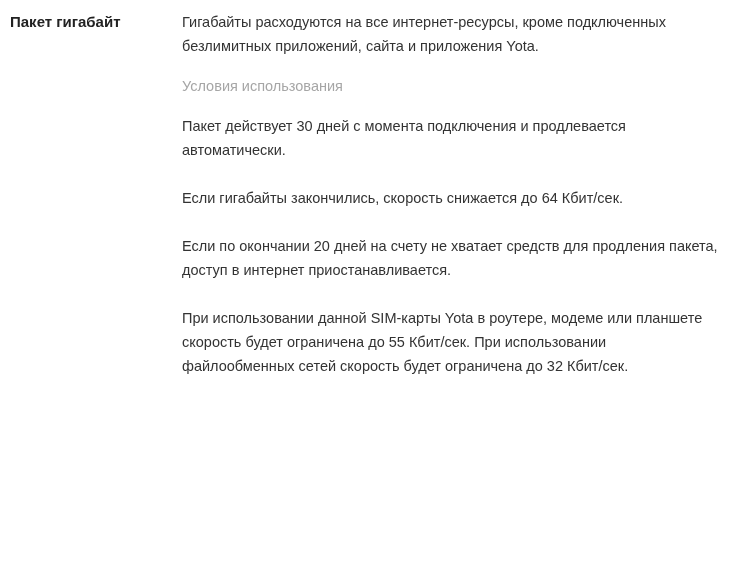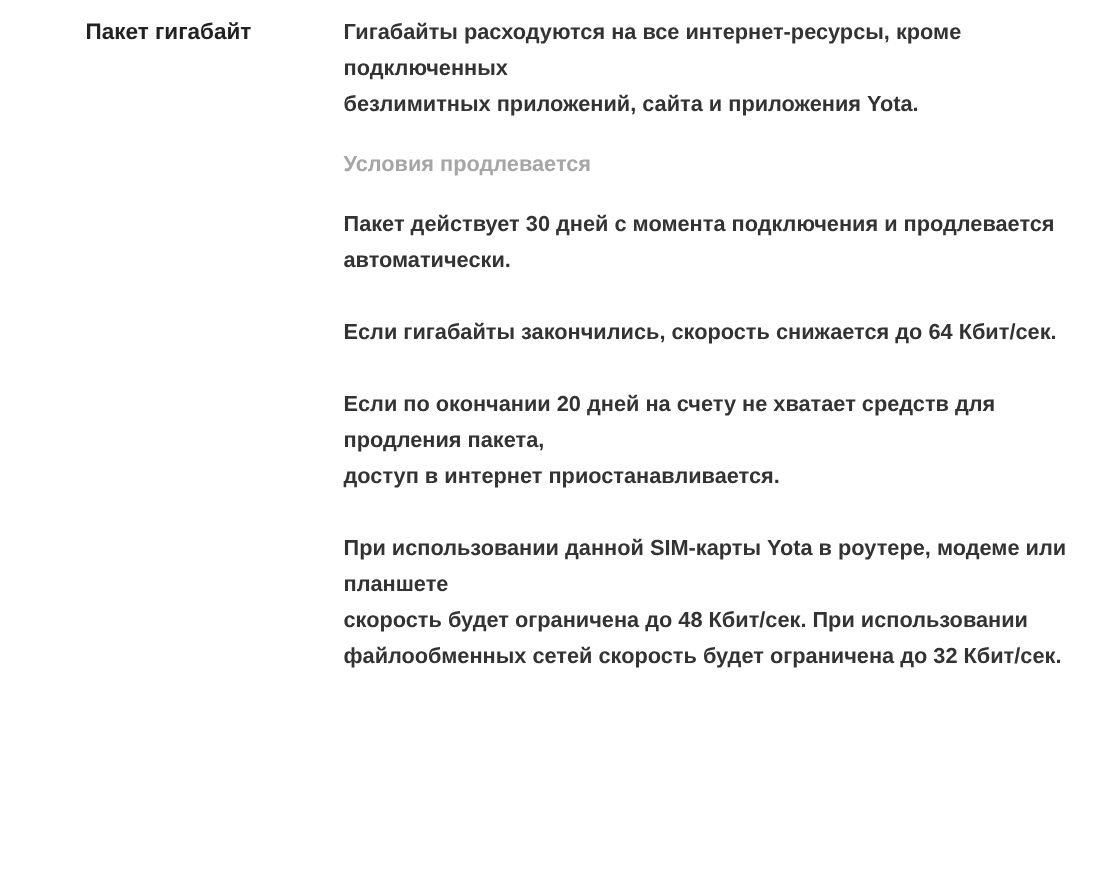--- a/index.html
+++ b/index.html
@@ -10,40 +10,38 @@
   body {
     width: 744px;
     height: 583px;
     font-family: "Liberation Sans", "DejaVu Sans", sans-serif;
     overflow: hidden;
   }
   .section-row {
     display: flex;
     align-items: flex-start;
     padding-top: 10px;
-    margin-left: 47px;
   }
   .left-col {
     width: 182px;
     box-sizing: border-box;
     padding-left: 10px;
     flex: 0 0 auto;
   }
   .section-title {
     font-size: 15px;
     font-weight: bold;
     color: #222222;
     line-height: 24px;
   }
   .right-col {
     flex: 1 1 auto;
     box-sizing: border-box;
     padding-right: 6px;
     max-width: 558px;
-    font-weight: bold;
   }
   .para {
     margin: 0 0 24px 0;
     font-size: 14.5px;
     line-height: 24px;
     color: #333333;
     white-space: pre-line;
   }
   .subheading {
     margin: -8px 0 16px 0;
@@ -59,23 +57,23 @@
 </head>
 <body>
 
 <div class="section-row">
   <div class="left-col">
     <div class="section-title">Пакет гигабайт</div>
   </div>
   <div class="right-col">
     <p class="para">Гигабайты расходуются на все интернет-ресурсы, кроме подключенных
 безлимитных приложений, сайта и приложения Yota.</p>
-    <p class="subheading">Условия продлевается</p>
+    <p class="subheading">Условия использования</p>
     <p class="para">Пакет действует 30 дней с момента подключения и продлевается
 автоматически.</p>
     <p class="para">Если гигабайты закончились, скорость снижается до 64 Кбит/сек.</p>
     <p class="para">Если по окончании 20 дней на счету не хватает средств для продления пакета,
 доступ в интернет приостанавливается.</p>
     <p class="para">При использовании данной SIM-карты Yota в роутере, модеме или планшете
-скорость будет ограничена до 48 Кбит/сек. При использовании
+скорость будет ограничена до 55 Кбит/сек. При использовании
 файлообменных сетей скорость будет ограничена до 32 Кбит/сек.</p>
   </div>
 </div>
 
 </body></html>

